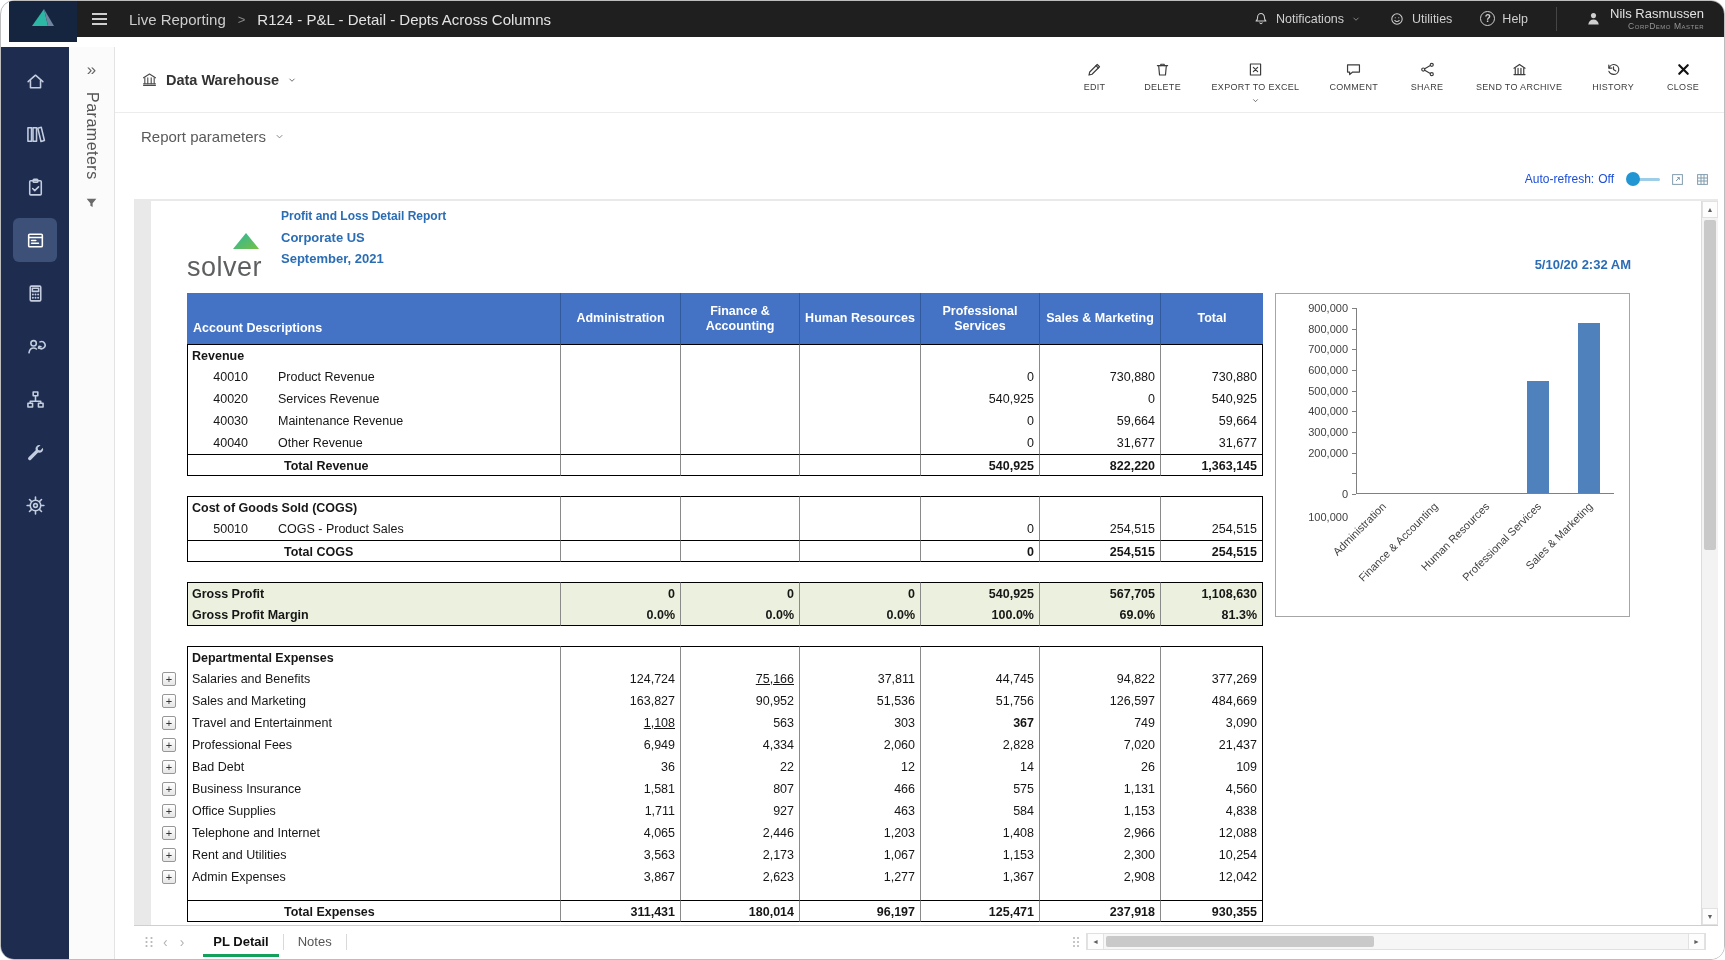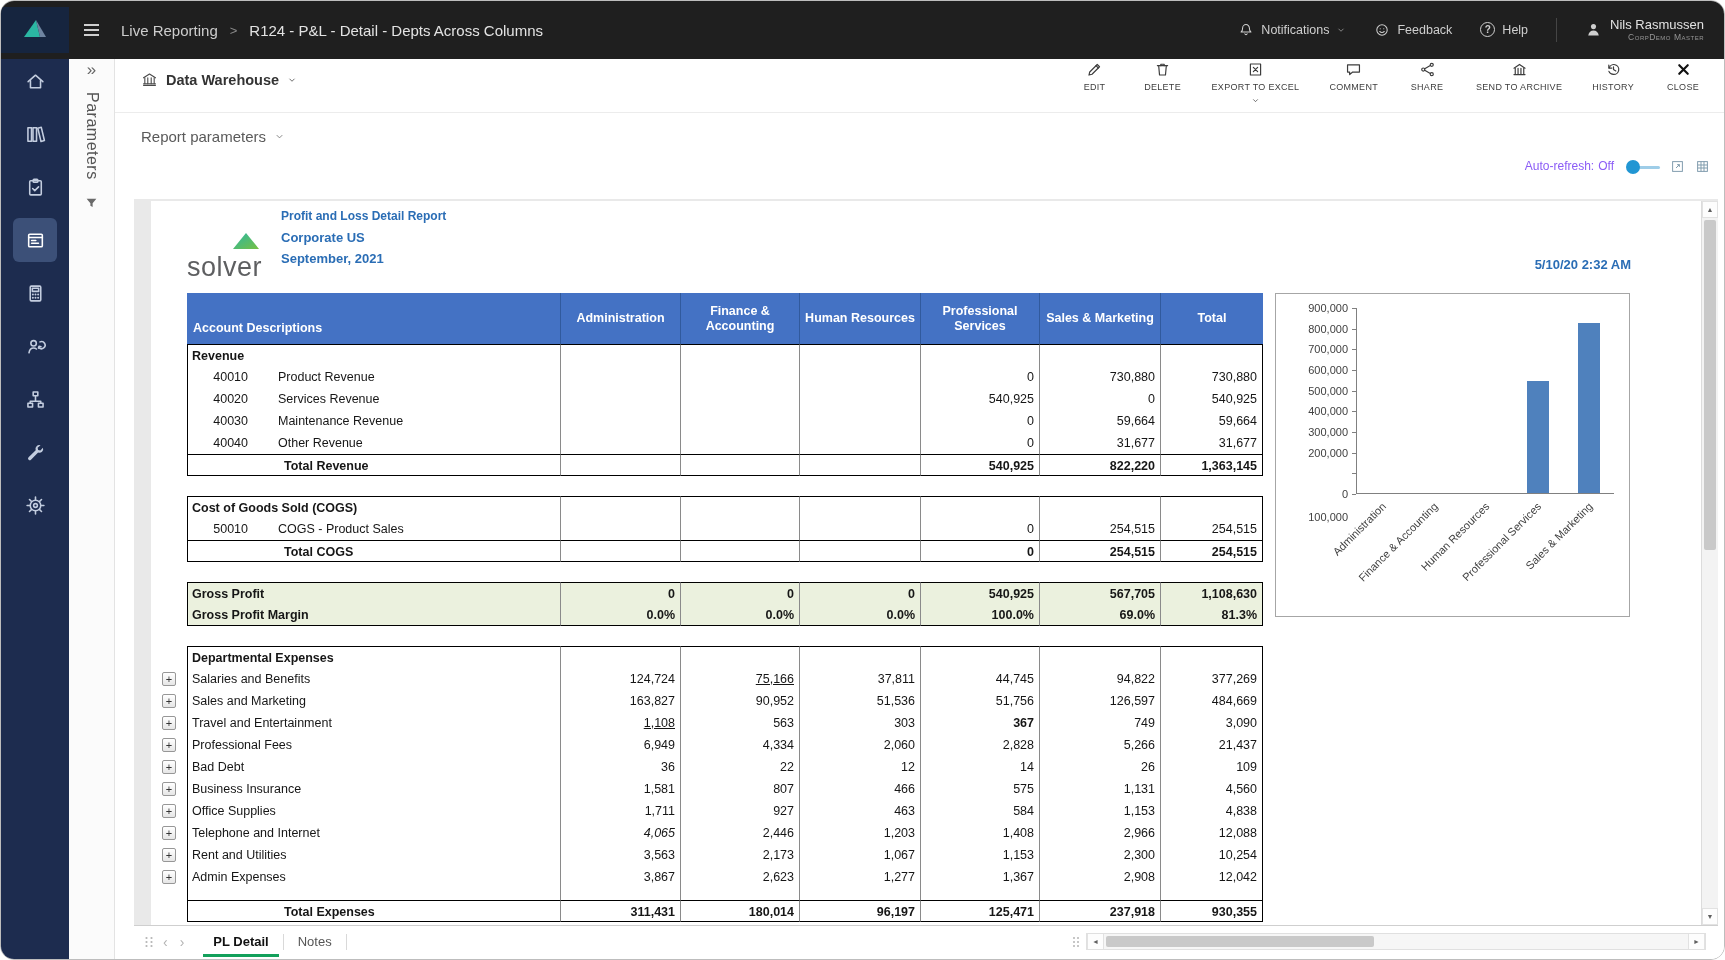--- a/index.html
+++ b/index.html
@@ -1,20 +1,20 @@
 <!DOCTYPE html>
 <html><head>
 <meta charset="utf-8">
 <style>
   *{margin:0;padding:0;box-sizing:border-box}
   html,body{width:1725px;height:960px;background:#fff;font-family:"Liberation Sans",sans-serif;overflow:hidden}
   .window{position:relative;width:1725px;height:960px;border:1px solid #bdbdbd;border-radius:14px;overflow:hidden;background:#fff}
 
   
-  .topbar{position:absolute;top:0;left:0;right:0;height:58px;background:#1f1f1f;display:flex;align-items:center;color:#d4d4d4;z-index:30}
+  .topbar{position:absolute;top:0;left:8px;right:0;height:36px;background:#1f1f1f;display:flex;align-items:center;color:#d4d4d4;z-index:30}
   .logo-box{width:68px;height:46px;background:#16253f;display:flex;align-items:center;justify-content:center;flex:none;cursor:pointer}
   .hamburger{width:44px;height:46px;display:flex;flex-direction:column;justify-content:center;align-items:center;gap:3px;cursor:pointer}
   .hamburger i{display:block;width:15px;height:2px;background:#cfcfcf}
   .breadcrumb{display:flex;align-items:center;gap:12px;font-size:15px;margin-left:8px}
   .bc-root{color:#cdcdcd;cursor:pointer}
   .bc-sep{color:#8a8a8a;font-size:13px}
   .bc-cur{color:#e3e3e3}
   .top-right{margin-left:auto;display:flex;align-items:center;gap:28px;padding-right:20px}
   .top-item{display:flex;align-items:center;gap:7px;font-size:12.5px;color:#cfcfcf;cursor:pointer}
   .top-ic svg{width:16px;height:16px;stroke:#cfcfcf;fill:none;stroke-width:1.3;stroke-linecap:round;stroke-linejoin:round;display:block}
@@ -49,21 +49,21 @@
   .src-ic svg{width:17px;height:17px;stroke:#4a4a4a;fill:none;stroke-width:1.3;stroke-linecap:round;stroke-linejoin:round}
   .src-caret svg{width:10px;height:10px;stroke:#555;fill:none;stroke-width:1.7}
   .actions{margin-left:auto;display:flex;align-items:flex-start;gap:30px}
   .action{display:flex;flex-direction:column;align-items:center;gap:4px;font-size:9px;letter-spacing:.3px;color:#3d3d3d;cursor:pointer;min-width:38px;padding-top:6px}
   .a-ic svg{width:17px;height:17px;stroke:#3d3d3d;fill:none;stroke-width:1.4;stroke-linecap:round;stroke-linejoin:round;display:block}
   .a-ic svg.thick{stroke-width:2.5;stroke:#111}
   .a-caret svg{width:9px;height:9px;stroke:#3d3d3d;fill:none;stroke-width:1.6;display:block}
   .prow{height:46px;flex:none;display:flex;align-items:center;padding:0 26px}
   .ptoggle{display:flex;align-items:center;gap:8px;font-size:15px;color:#5a5a5a;cursor:pointer}
   .ptoggle svg{width:11px;height:11px;stroke:#777;fill:none;stroke-width:1.6;display:block}
-  .rrow{height:40px;flex:none;display:flex;align-items:flex-start;justify-content:flex-end;padding:0 14px;gap:10px;font-size:12px;color:#8b5cf6}
+  .rrow{height:40px;flex:none;display:flex;align-items:center;justify-content:flex-end;padding:0 14px;gap:10px;font-size:12px;color:#1d4ed8}
   .toggle{position:relative;width:34px;height:16px;cursor:pointer;margin-left:2px}
   .toggle .track{position:absolute;left:6px;right:0;top:7px;height:3px;border-radius:2px;background:#9ecde8}
   .toggle .knob{position:absolute;left:0;top:1px;width:14px;height:14px;border-radius:50%;background:#2196d3}
   .rr-ic{margin-left:0;cursor:pointer}
   .rr-ic:first-of-type{margin-left:58px}
   .rr-ic svg{width:15px;height:15px;stroke:#7e9aac;fill:none;stroke-width:1.3;display:block}
 
   
   .viewport{flex:1;min-height:0;margin:0 6px 0 19px;background:#e9e9e9;display:flex;padding:2px 0 0 17px}
   .sheet{flex:1;background:#fff;position:relative;overflow:hidden}
@@ -173,21 +173,21 @@
       </div>
       <div class="top-item">
         <span class="top-ic">
           <svg viewBox="0 0 20 20">
               <circle cx="10" cy="10" r="6.5"></circle>
               <circle cx="7.8" cy="8.4" r=".7" fill="#cfcfcf" stroke="none"></circle>
               <circle cx="12.2" cy="8.4" r=".7" fill="#cfcfcf" stroke="none"></circle>
               <path d="M7.2 11.8a3.7 3.7 0 0 0 5.6 0"></path>
             </svg>
         </span>
-        <span>Feedback</span>
+        <span>Utilities</span>
       </div>
       <div class="top-item">
         <span class="circ-q">?</span>
         <span>Help</span>
       </div>
       <div class="top-div"></div>
       <div class="user">
         <span class="user-ic">
           <svg viewBox="0 0 20 20">
               <circle cx="10" cy="6.6" r="3" fill="#cfcfcf"></circle>
@@ -621,21 +621,21 @@
             </div>
             <div class="trow k-expense">
               <div class="tcell gcell" style="width: 36px;">
                 <span class="plus">+</span>
               </div>
               <div class="tcell lbl" style="width: 373px;">Professional Fees</div>
               <div class="tcell val" style="width: 120px;">6,949</div>
               <div class="tcell val" style="width: 119px;">4,334</div>
               <div class="tcell val" style="width: 121px;">2,060</div>
               <div class="tcell val" style="width: 119px;">2,828</div>
-              <div class="tcell val" style="width: 121px;">5,266</div>
+              <div class="tcell val" style="width: 121px;">7,020</div>
               <div class="tcell val last" style="width: 103px;">21,437</div>
             </div>
             <div class="trow k-expense">
               <div class="tcell gcell" style="width: 36px;">
                 <span class="plus">+</span>
               </div>
               <div class="tcell lbl" style="width: 373px;">Bad Debt</div>
               <div class="tcell val" style="width: 120px;">36</div>
               <div class="tcell val" style="width: 119px;">22</div>
               <div class="tcell val" style="width: 121px;">12</div>
@@ -665,21 +665,21 @@
               <div class="tcell val" style="width: 121px;">463</div>
               <div class="tcell val" style="width: 119px;">584</div>
               <div class="tcell val" style="width: 121px;">1,153</div>
               <div class="tcell val last" style="width: 103px;">4,838</div>
             </div>
             <div class="trow k-expense">
               <div class="tcell gcell" style="width: 36px;">
                 <span class="plus">+</span>
               </div>
               <div class="tcell lbl" style="width: 373px;">Telephone and Internet</div>
-              <div class="tcell val" style="width: 120px; font-style: italic;">4,065</div>
+              <div class="tcell val" style="width: 120px;">4,065</div>
               <div class="tcell val" style="width: 119px;">2,446</div>
               <div class="tcell val" style="width: 121px;">1,203</div>
               <div class="tcell val" style="width: 119px;">1,408</div>
               <div class="tcell val" style="width: 121px;">2,966</div>
               <div class="tcell val last" style="width: 103px;">12,088</div>
             </div>
             <div class="trow k-expense">
               <div class="tcell gcell" style="width: 36px;">
                 <span class="plus">+</span>
               </div>

